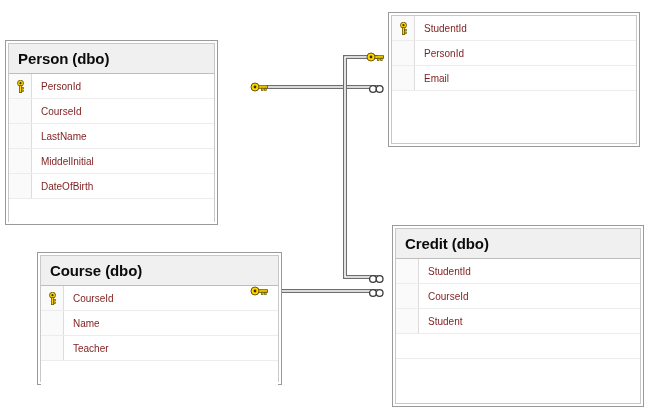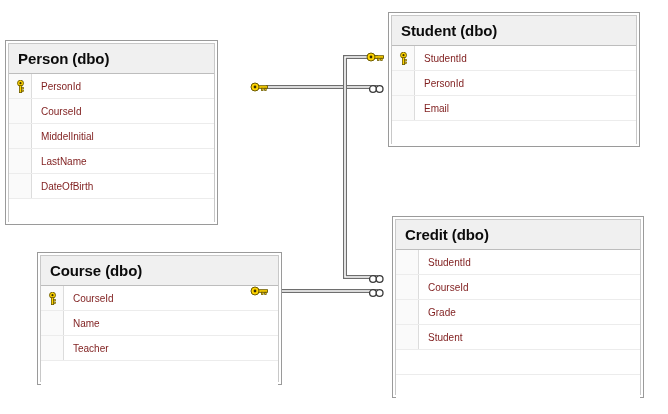--- a/index.html
+++ b/index.html
@@ -122,42 +122,39 @@
                 </svg>
               </div>
               <div class="fieldname">PersonId</div>
             </div>
             <div class="row">
               <div class="keycell"></div>
               <div class="fieldname">CourseId</div>
             </div>
             <div class="row">
               <div class="keycell"></div>
+              <div class="fieldname">LastName</div>
+            </div>
+            <div class="row">
+              <div class="keycell"></div>
               <div class="fieldname">MiddelInitial</div>
             </div>
             <div class="row">
               <div class="keycell"></div>
-              <div class="fieldname">LastName</div>
-            </div>
-            <div class="row">
-              <div class="keycell"></div>
               <div class="fieldname">DateOfBirth</div>
             </div>
             <div class="row filler">
               <div class="keycell" style="background: rgb(255, 255, 255);"></div>
               <div class="fieldname"></div>
             </div>
           </div>
         </div>
       </div>
       <div class="entity" style="left: 388px; top: 12px; width: 252px; height: 135px;">
         <div class="inner">
-          <div class="ent-header">
-            <span class="title">Student (dbo)</span>
-          </div>
           <div class="ent-body">
             <div class="gutter-line"></div>
             <div class="row">
               <div class="keycell">
                 <svg class="keyicon" viewBox="0 0 11 13">
                   <g>
                     <circle cx="5.5" cy="3.2" r="3" fill="#ffd400" stroke="#6b5a00" stroke-width="0.9"></circle>
                     <circle cx="5.5" cy="3.2" r="1.1" fill="#3a3000"></circle>
                     <rect x="4.4" y="5.6" width="2.3" height="7" fill="#ffd400" stroke="#6b5a00" stroke-width="0.8"></rect>
                     <rect x="6.6" y="7.6" width="2" height="1.3" fill="#ffd400" stroke="#6b5a00" stroke-width="0.7"></rect>
@@ -211,38 +208,34 @@
               <div class="keycell"></div>
               <div class="fieldname">Teacher</div>
             </div>
             <div class="row filler">
               <div class="keycell" style="background: rgb(255, 255, 255);"></div>
               <div class="fieldname"></div>
             </div>
           </div>
         </div>
       </div>
-      <div class="entity" style="left: 392px; top: 216px; width: 252px; height: 182px;">
+      <div class="entity" style="left: 392px; top: 225px; width: 252px; height: 182px;">
         <div class="inner">
           <div class="ent-header">
             <span class="title">Credit (dbo)</span>
           </div>
           <div class="ent-body">
             <div class="gutter-line"></div>
             <div class="row">
               <div class="keycell"></div>
               <div class="fieldname">StudentId</div>
             </div>
             <div class="row">
               <div class="keycell"></div>
               <div class="fieldname">CourseId</div>
-            </div>
-            <div class="row">
-              <div class="keycell"></div>
-              <div class="fieldname">Grade</div>
             </div>
             <div class="row">
               <div class="keycell"></div>
               <div class="fieldname">Student</div>
             </div>
             <div class="row filler">
               <div class="keycell" style="background: rgb(255, 255, 255);"></div>
               <div class="fieldname"></div>
             </div>
             <div class="row filler">

